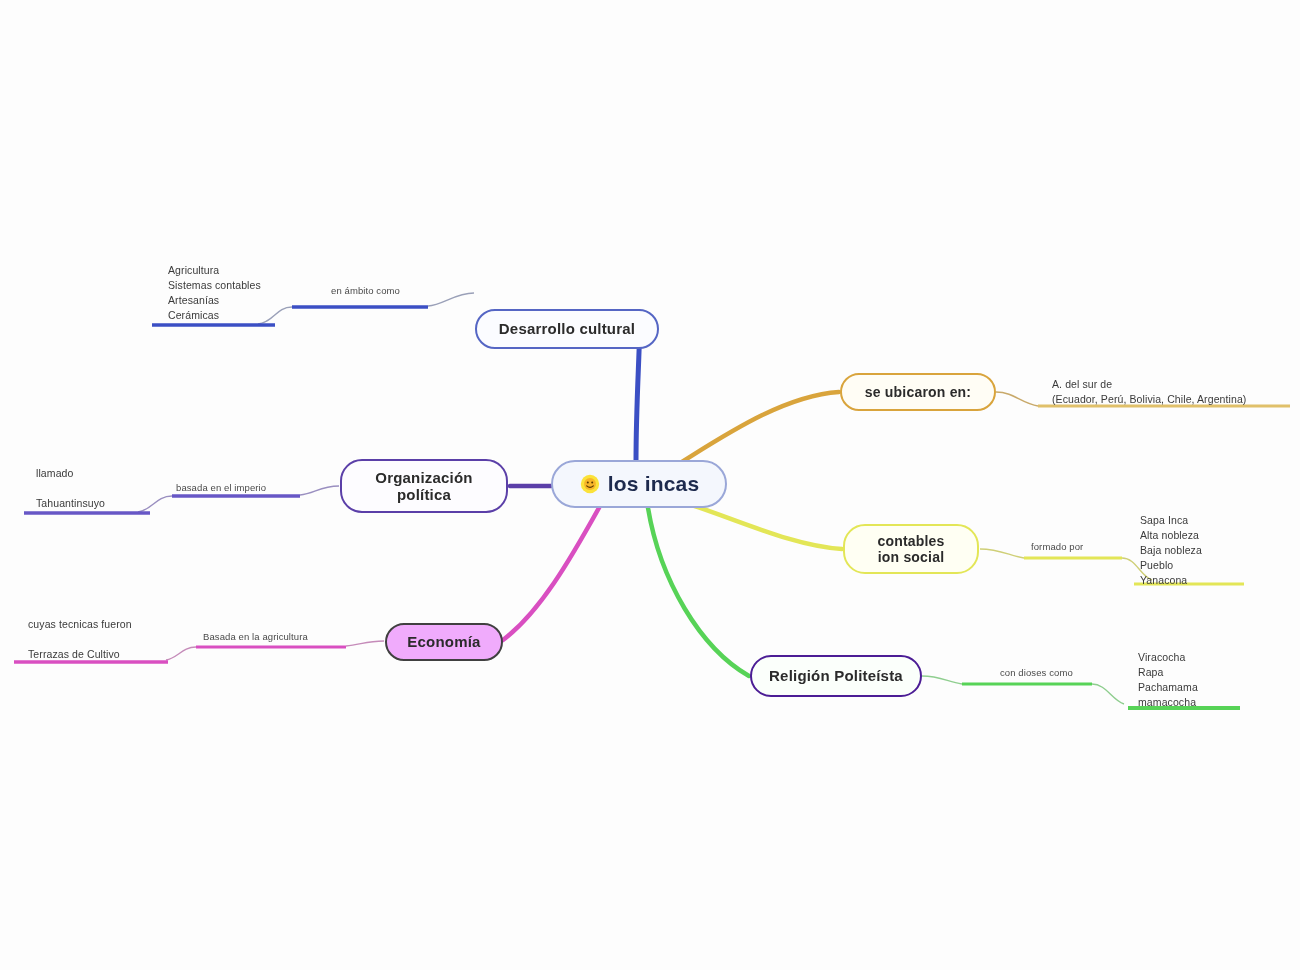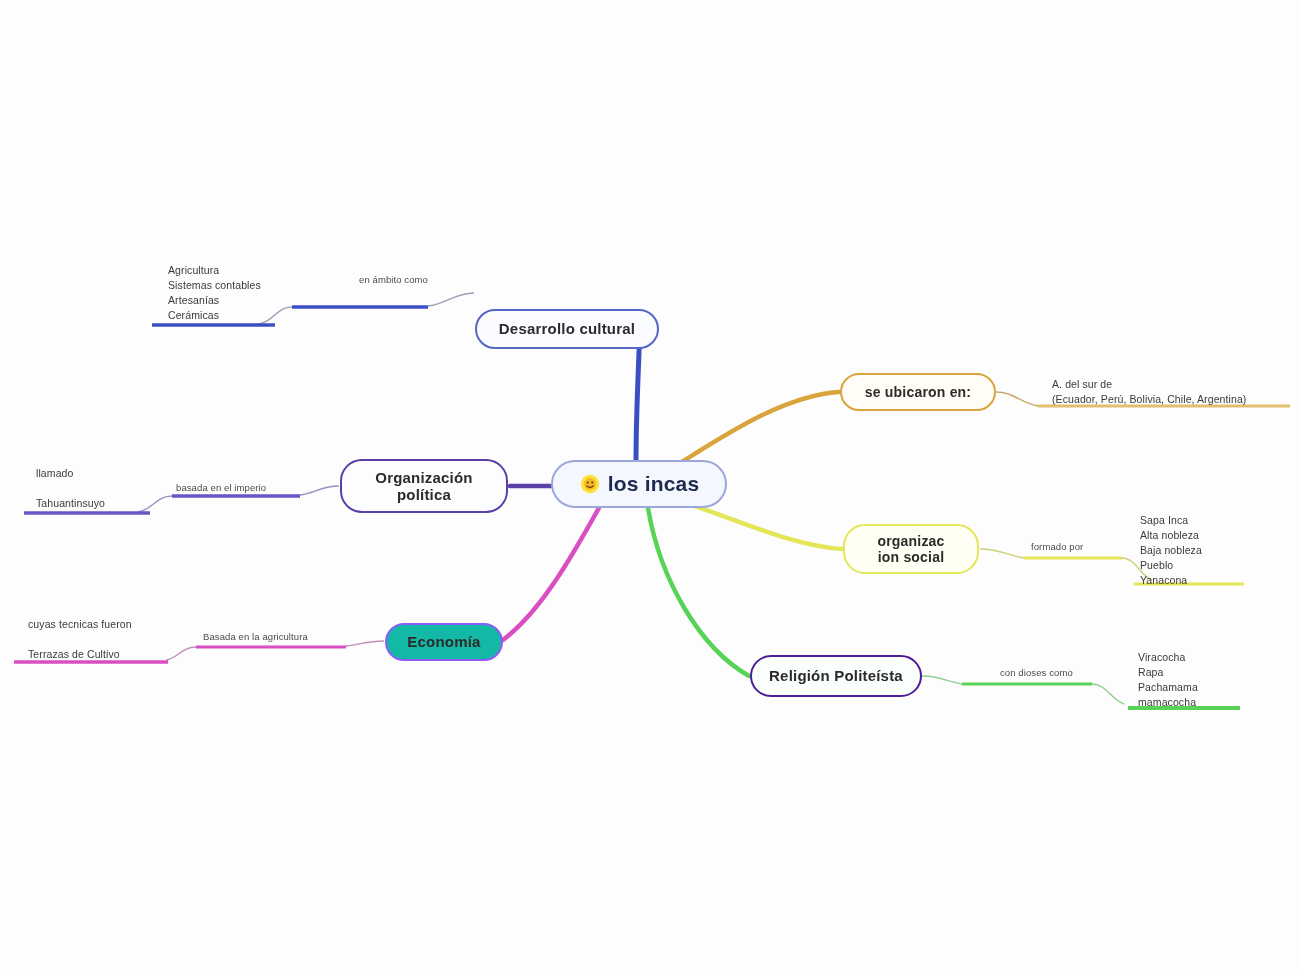--- a/index.html
+++ b/index.html
@@ -96,22 +96,22 @@
     height: 50px;
     border: 2px solid #e3e657;
     background: #fffff3;
     font-size: 14px;
   }
   .node-economia {
     left: 385px;
     top: 623px;
     width: 118px;
     height: 38px;
-    border: 2px solid #8b5cf6;
-    background: #14b8a6;
+    border: 2px solid #404040;
+    background: #f0abfc;
     font-size: 15px;
   }
   .node-religion {
     left: 750px;
     top: 655px;
     width: 172px;
     height: 42px;
     border: 2px solid #4c1d95;
     background: #fbfffb;
     font-size: 15px;
@@ -131,21 +131,21 @@
     letter-spacing: 0.1px;
     white-space: nowrap;
   }
   .leaf-desarrollo { left: 168px; top: 263px; }
   .leaf-ubicaron   { left: 1052px; top: 377px; }
   .leaf-org-pol    { left: 36px;  top: 466px; }
   .leaf-org-soc    { left: 1140px; top: 513px; }
   .leaf-economia   { left: 28px;  top: 617px; }
   .leaf-religion   { left: 1138px; top: 650px; }
 
-  .lbl-desarrollo  { left: 331px; top: 274px; margin-left: 28px; }
+  .lbl-desarrollo  { left: 331px; top: 285px; }
   .lbl-org-pol     { left: 176px; top: 482px; }
   .lbl-org-soc     { left: 1031px; top: 541px; }
   .lbl-economia    { left: 203px; top: 631px; }
   .lbl-religion    { left: 1000px; top: 667px; }
 </style>
 </head>
 <body>
 
 <div id="canvas">
 
@@ -197,21 +197,21 @@
     <span>los incas</span>
   </div>
 
   <div class="node node-desarrollo">Desarrollo cultural</div>
 
   <div class="node node-ubicaron">se ubicaron en:</div>
 
   <div class="node node-organizacion-politica">Organización
 política</div>
 
-  <div class="node node-organizacion-social">organizac
+  <div class="node node-organizacion-social">contables
 ion social</div>
 
   <div class="node node-economia">Economía</div>
 
   <div class="node node-religion">Religión Politeísta</div>
 
   <div class="conn-label lbl-desarrollo">en ámbito como</div>
 
   <div class="conn-label lbl-org-pol">basada en el imperio</div>
 

